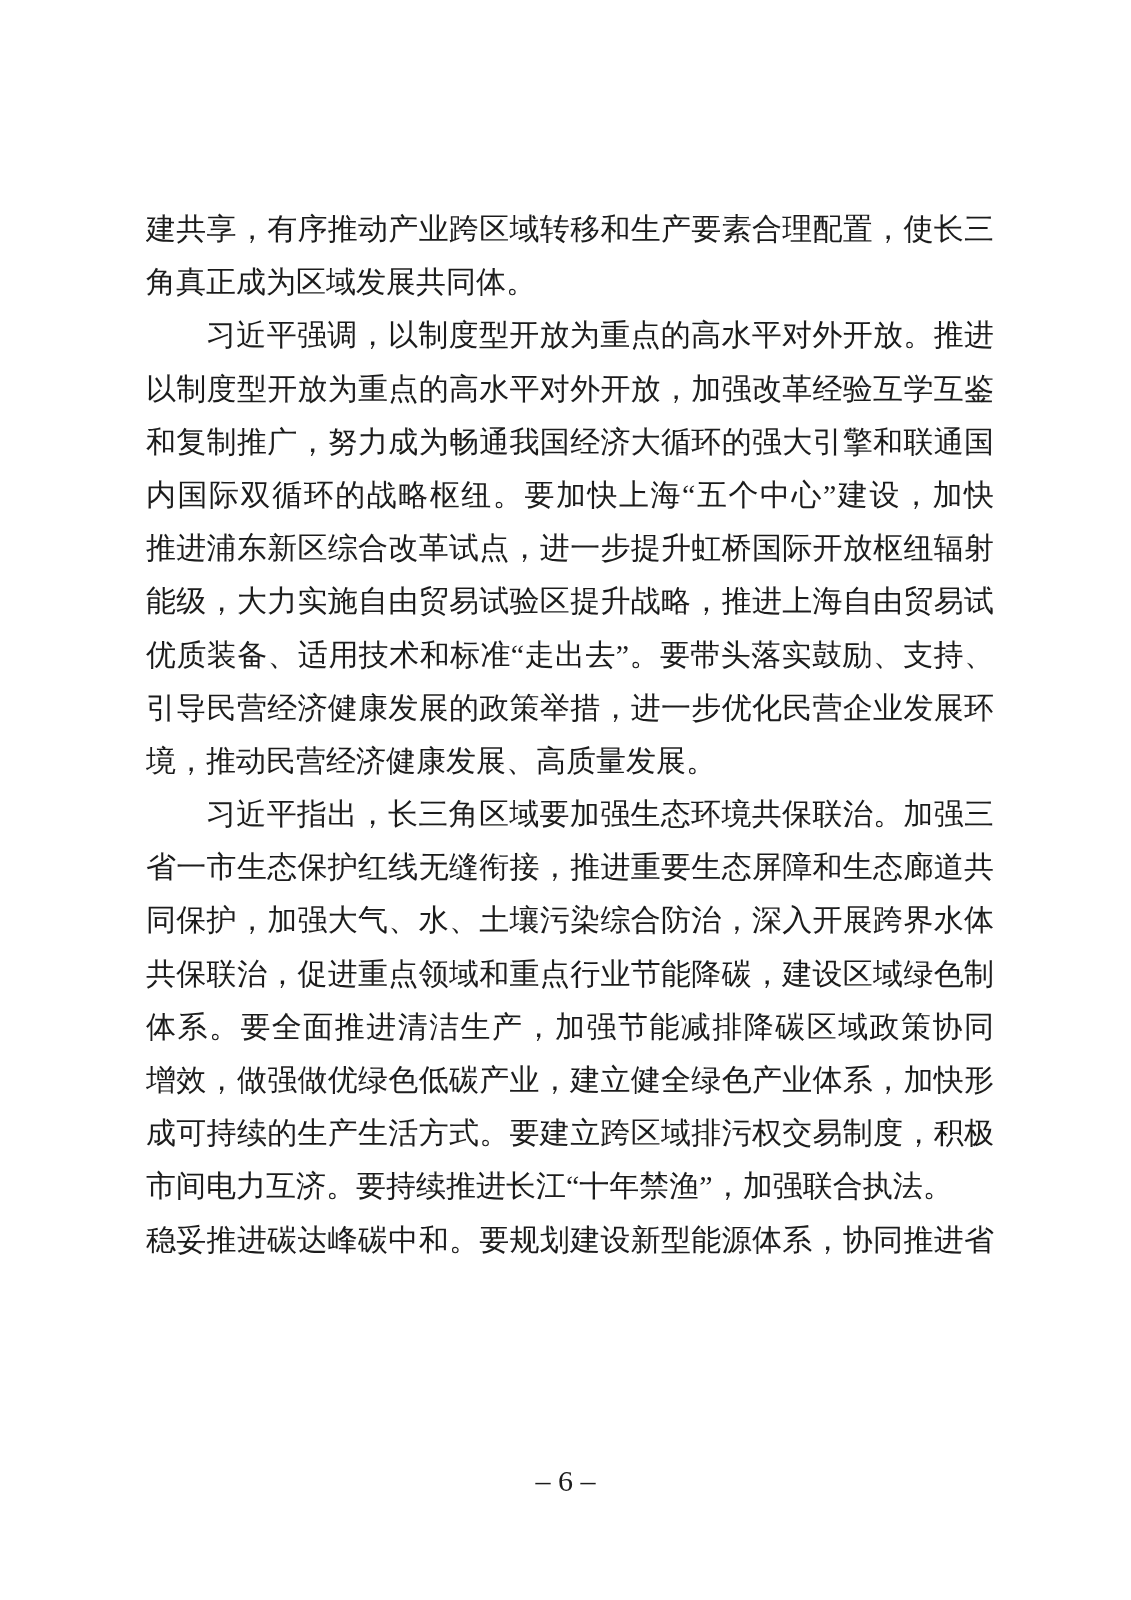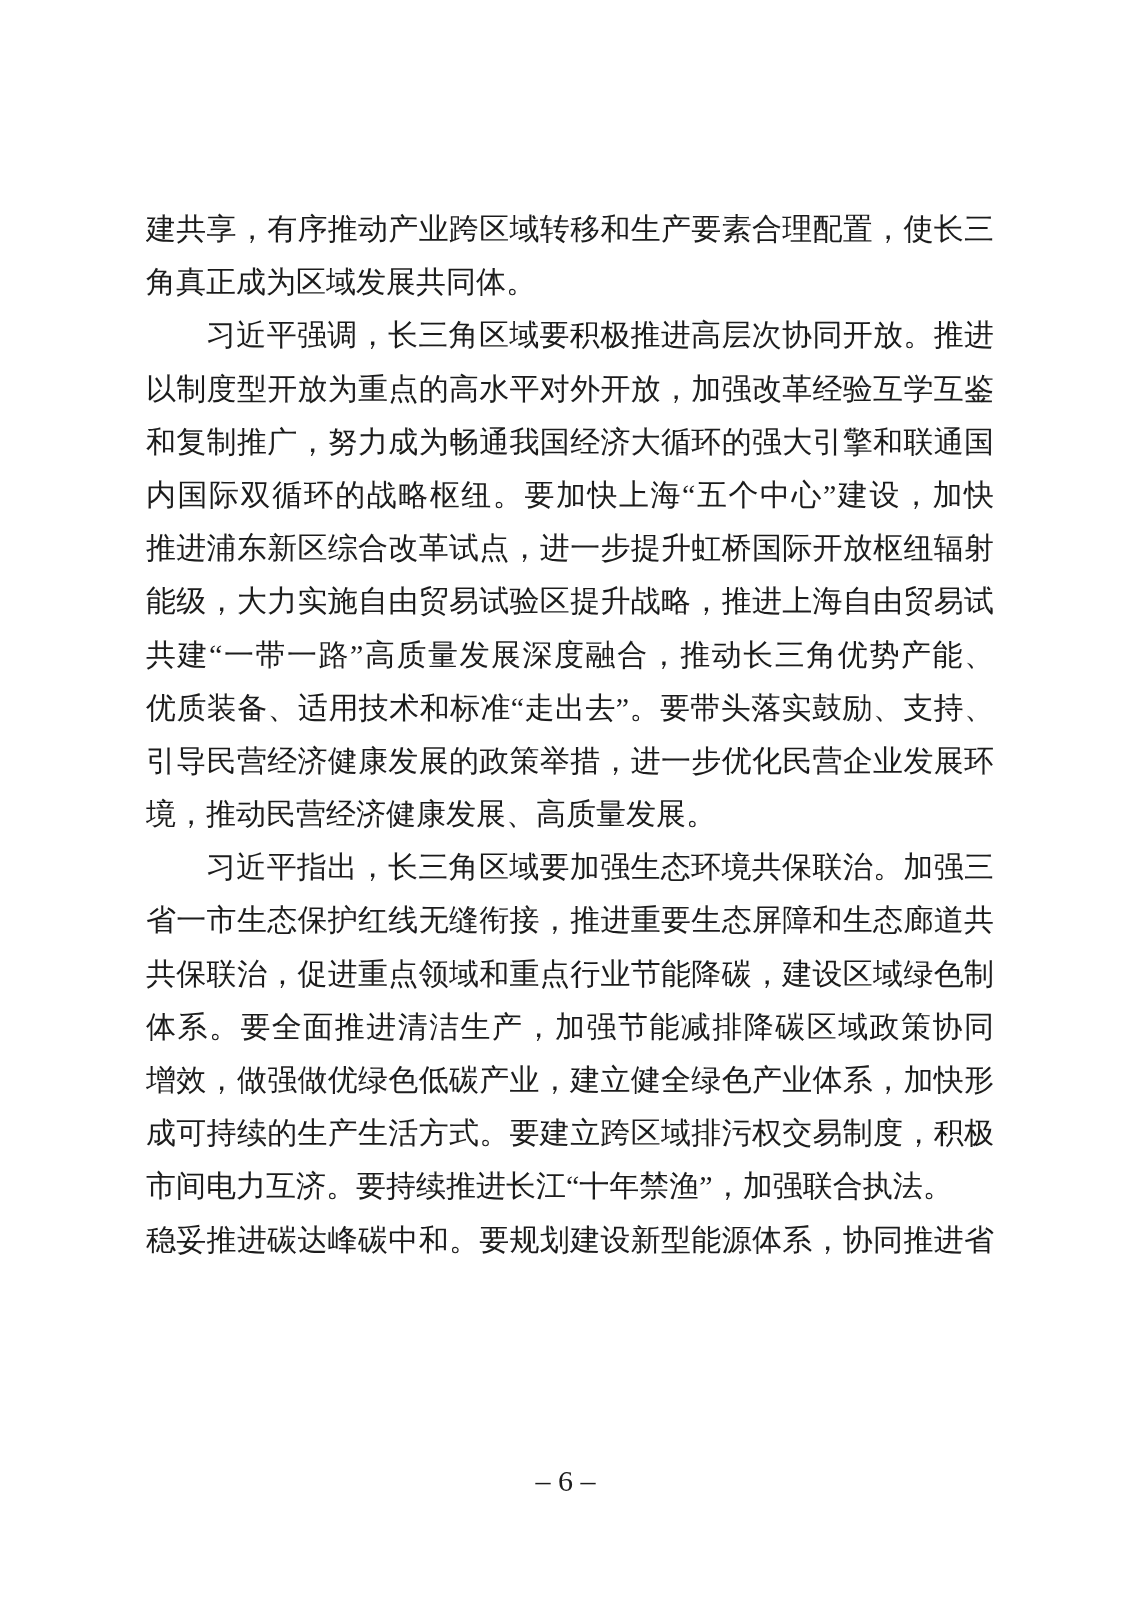--- a/index.html
+++ b/index.html
@@ -54,32 +54,32 @@
     color: #1c1c1c;
   }
 </style>
 </head>
 <body>
 
 <div class="page">
   <div class="content">
       <div class="line">建共享，有序推动产业跨区域转移和生产要素合理配置，使长三</div>
       <div class="line para-end">角真正成为区域发展共同体。</div>
-      <div class="line indent">习近平强调，长三角区域要积极推进高层次协同开放。推进</div>
+      <div class="line indent">习近平强调，以制度型开放为重点的高水平对外开放。推进</div>
       <div class="line">以制度型开放为重点的高水平对外开放，加强改革经验互学互鉴</div>
       <div class="line">和复制推广，努力成为畅通我国经济大循环的强大引擎和联通国</div>
       <div class="line">内国际双循环的战略枢纽。要加快上海“五个中心”建设，加快</div>
       <div class="line">推进浦东新区综合改革试点，进一步提升虹桥国际开放枢纽辐射</div>
       <div class="line">能级，大力实施自由贸易试验区提升战略，推进上海自由贸易试</div>
-      <div class="line">共建“一带一路”高质量发展深度融合，推动长三角优势产能、</div>
       <div class="line">优质装备、适用技术和标准“走出去”。要带头落实鼓励、支持、</div>
       <div class="line">引导民营经济健康发展的政策举措，进一步优化民营企业发展环</div>
       <div class="line para-end">境，推动民营经济健康发展、高质量发展。</div>
       <div class="line indent">习近平指出，长三角区域要加强生态环境共保联治。加强三</div>
       <div class="line">省一市生态保护红线无缝衔接，推进重要生态屏障和生态廊道共</div>
+      <div class="line">同保护，加强大气、水、土壤污染综合防治，深入开展跨界水体</div>
       <div class="line">共保联治，促进重点领域和重点行业节能降碳，建设区域绿色制造</div>
       <div class="line">体系。要全面推进清洁生产，加强节能减排降碳区域政策协同</div>
       <div class="line">增效，做强做优绿色低碳产业，建立健全绿色产业体系，加快形</div>
       <div class="line">成可持续的生产生活方式。要建立跨区域排污权交易制度，积极</div>
       <div class="line para-end">市间电力互济。要持续推进长江“十年禁渔”，加强联合执法。</div>
       <div class="line">稳妥推进碳达峰碳中和。要规划建设新型能源体系，协同推进省</div>
     </div>
   <div class="page-num">– 6 –</div>
 </div>
 

